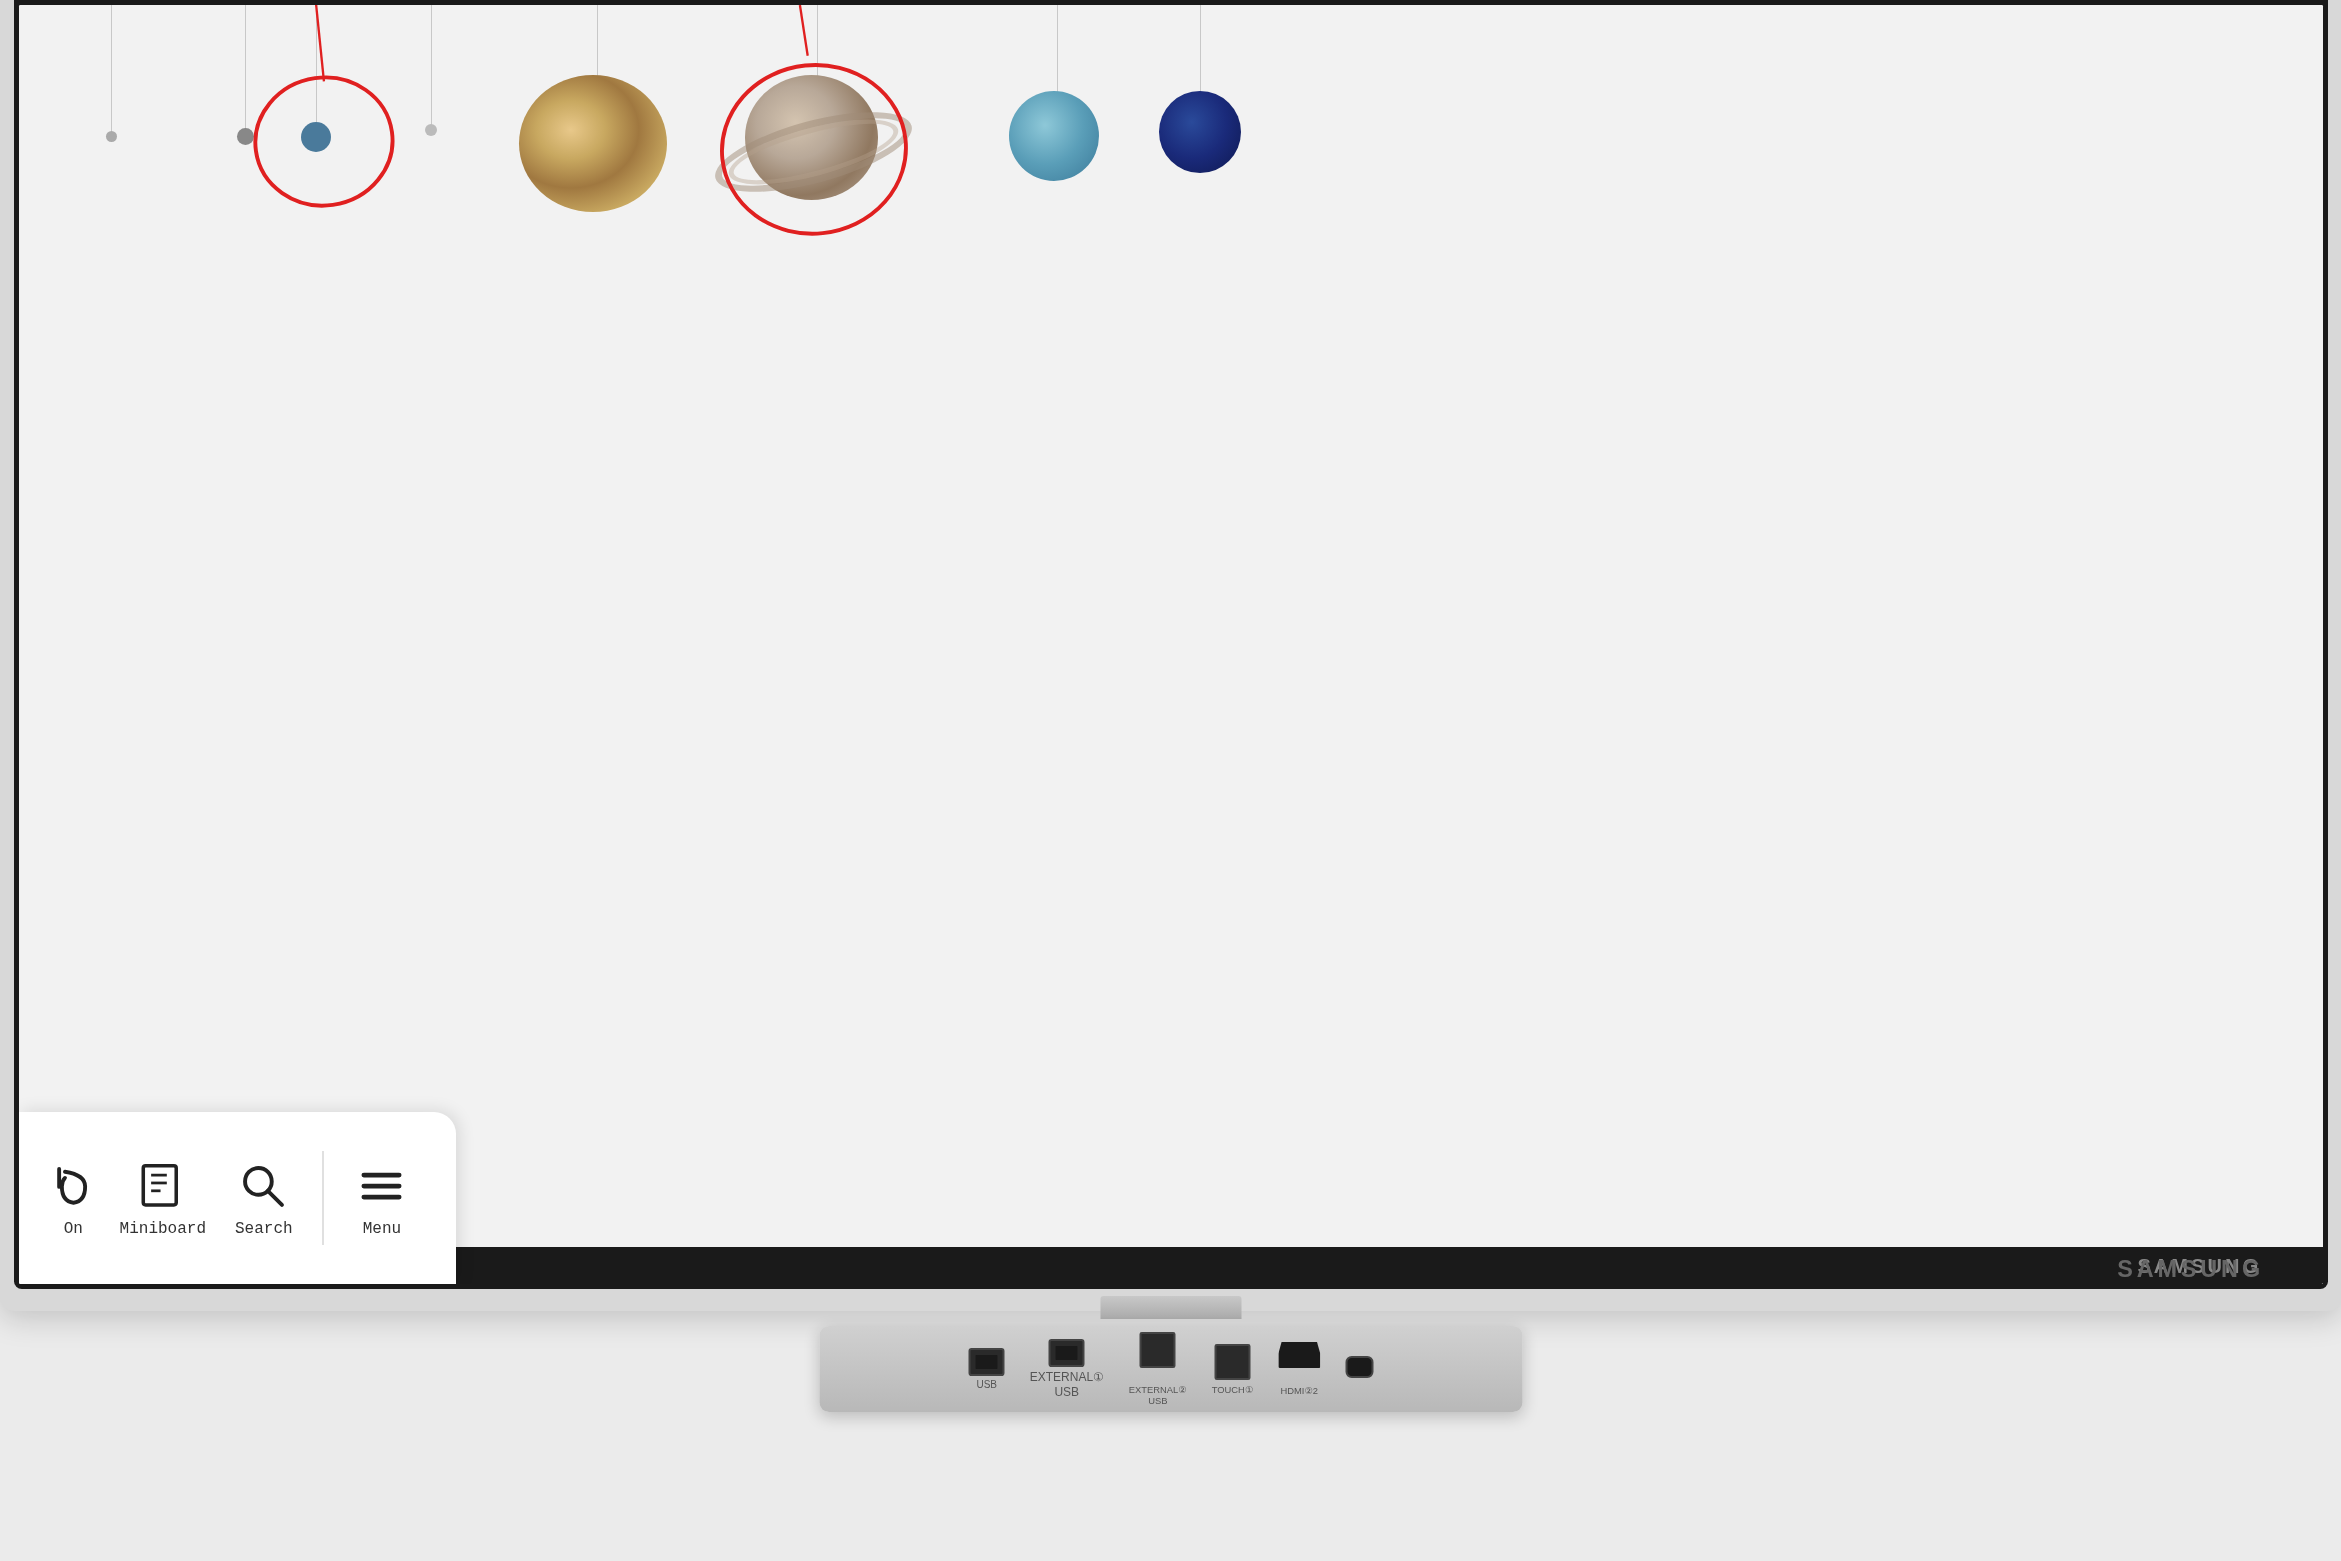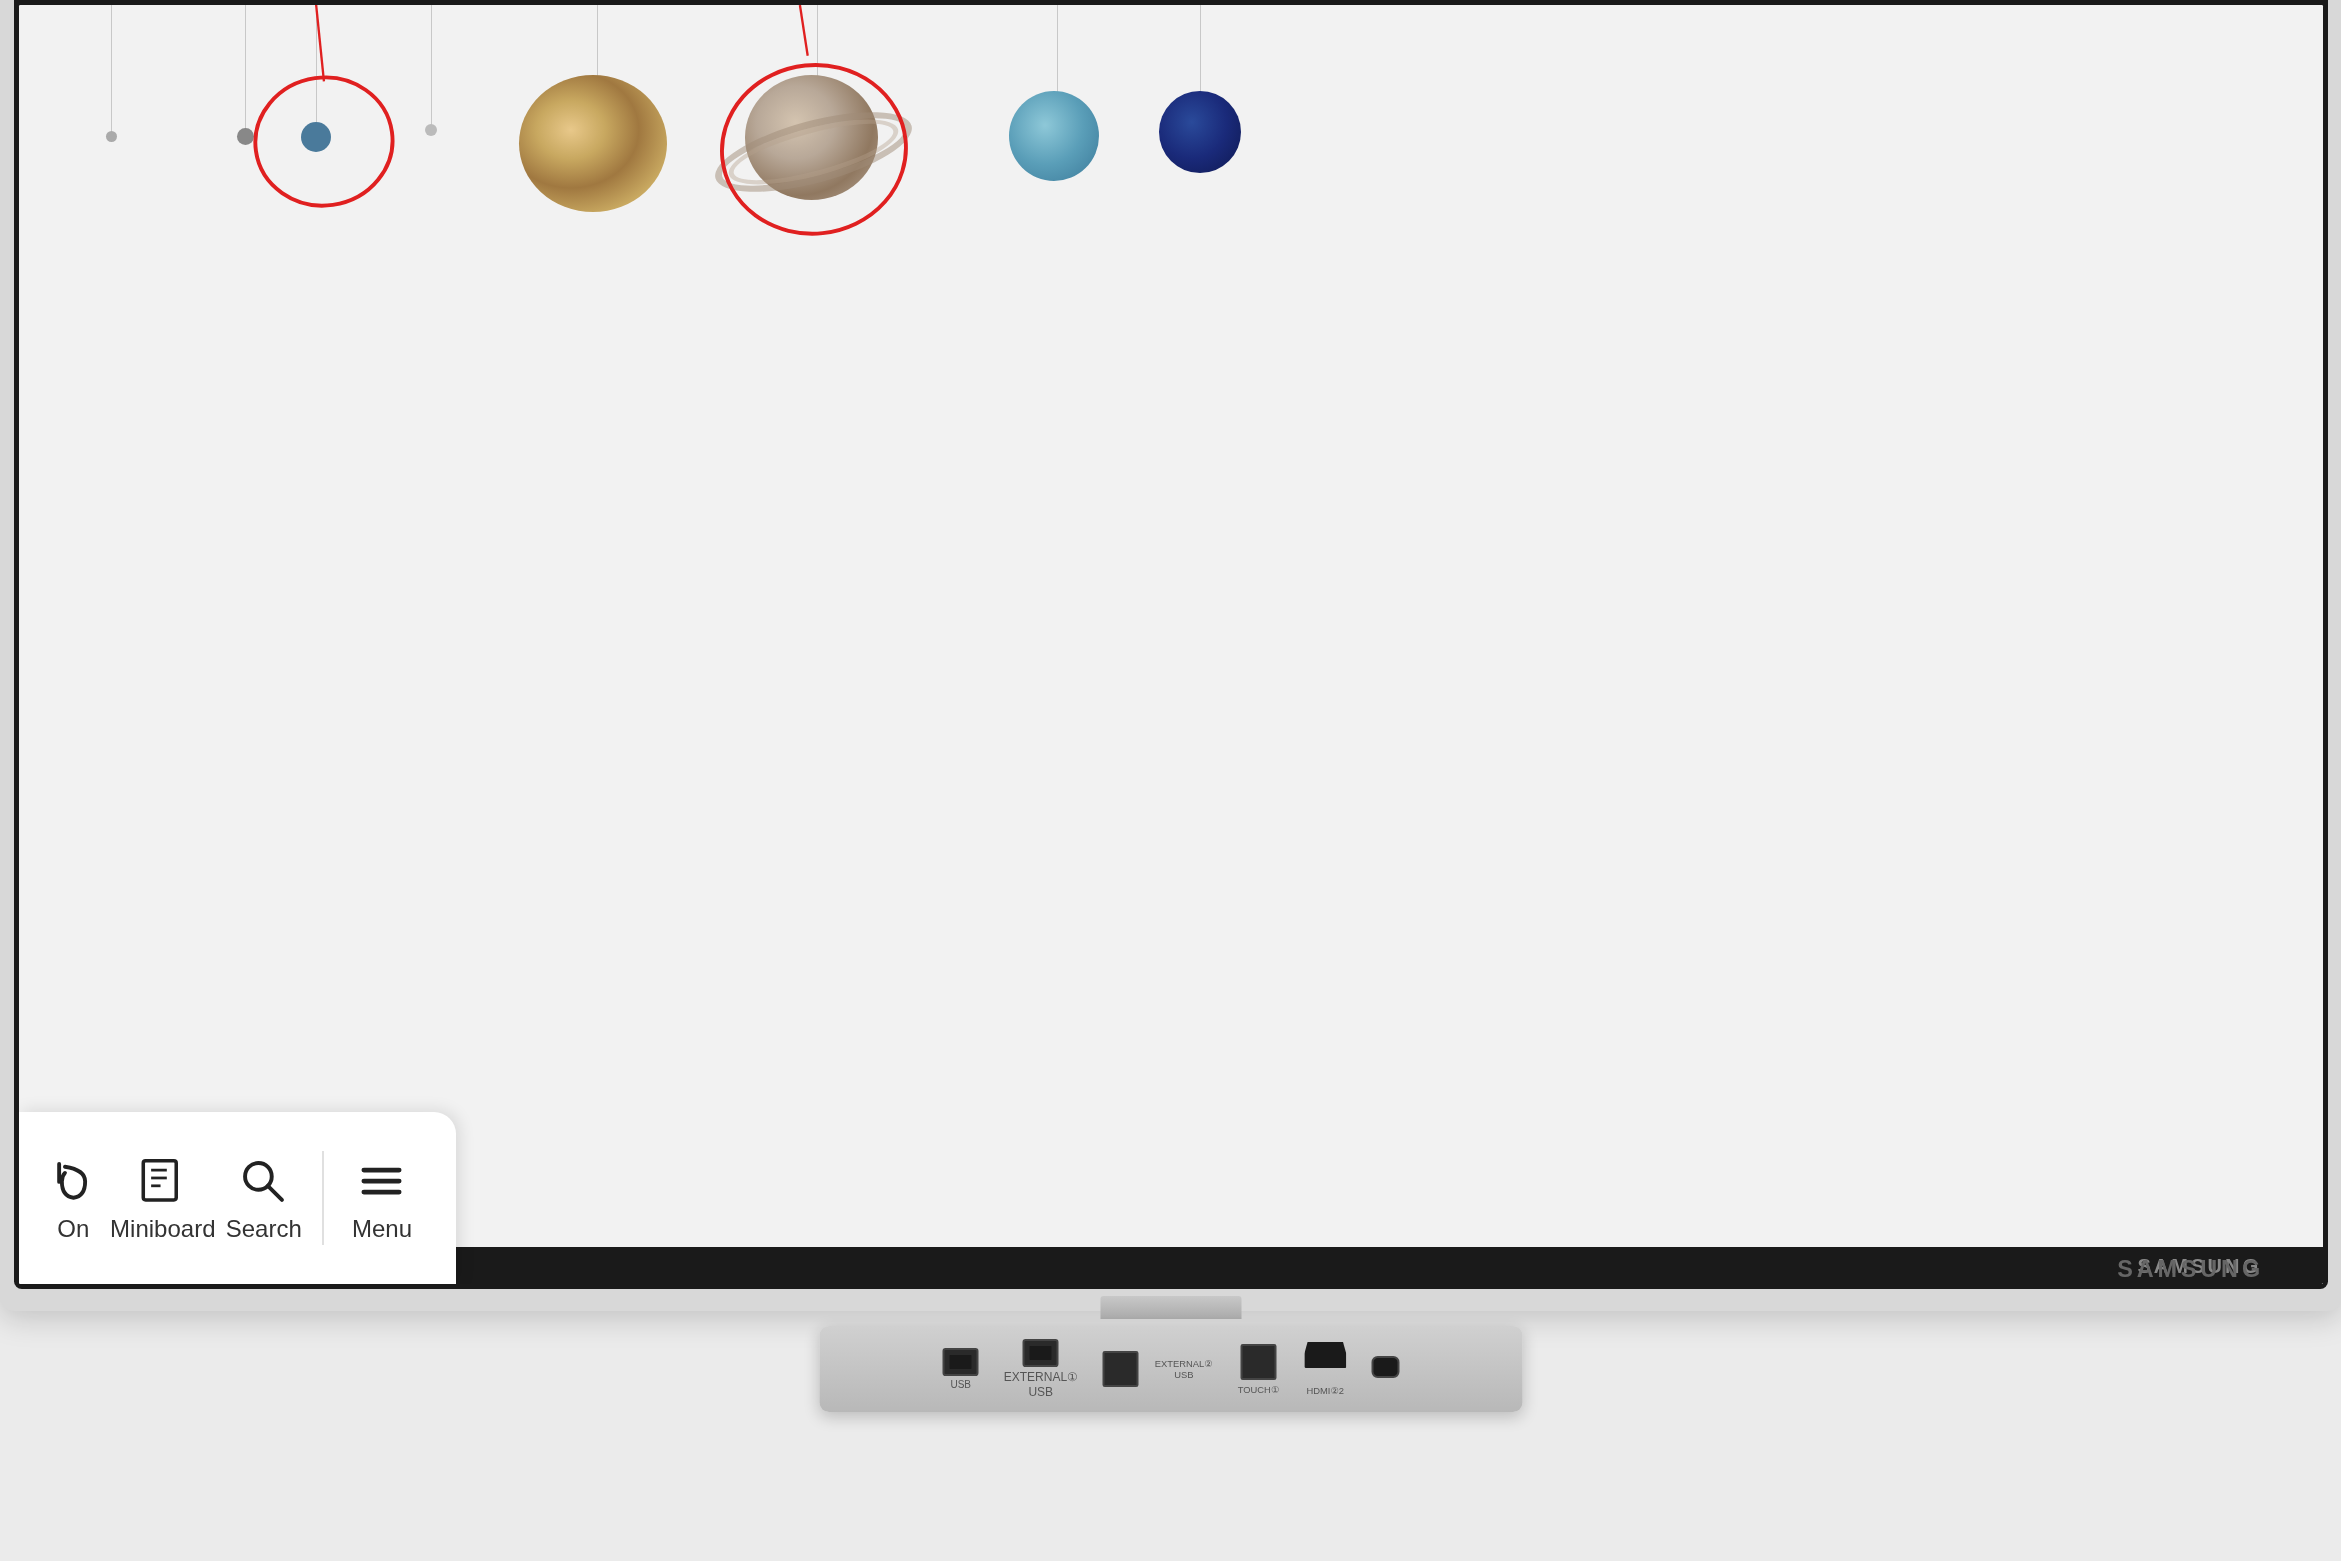--- a/index.html
+++ b/index.html
@@ -98,24 +98,25 @@
 
     .toolbar-icon {
       width: 55px;
       height: 55px;
       display: flex;
       align-items: center;
       justify-content: center;
     }
 
     .toolbar-label {
-      font-size: 24px;
+      font-size: 16px;
       color: #333;
       margin-top: 6.2px;
       font-weight: 400;
+      font-family: Liberation Mono, monospace;
     }
 
     .toolbar-divider {
       width: 1.6px;
       height: 94px;
       background: #e0e0e0;
       margin: 0 7.8px;
     }
   </style>
 </head>
@@ -240,21 +241,21 @@
     <span style="font-size:10px;color:#555;white-space:nowrap;">USB</span>
   </div>
 
   <div style="display:flex;flex-direction:column;align-items:center;gap:3.1px;">
     <div style="width:36px;height:28px;background:#2a2a2a;border-radius:3.1px;border:2.3px solid #444;display:flex;align-items:center;justify-content:center;">
       <div style="width:22px;height:14px;background:#1a1a1a;border-radius:0.8px;"></div>
     </div>
     <span style="font-size:12px;color:#555;white-space:nowrap;text-align:center;line-height:1.2;">EXTERNAL①<br>USB</span>
   </div>
 
-  <div style="display:flex;flex-direction:row;align-items:center;gap:16px;">
+  <div style="display:flex;flex-direction:column;align-items:center;gap:16px;">
     <div style="width:36px;height:36px;background:#2a2a2a;border-radius:2.3px;border:2.3px solid #444;"></div>
     <span style="font-size:9.4px;color:#555;white-space:nowrap;text-align:center;line-height:1.2;">EXTERNAL②<br>USB</span>
   </div>
 
   <div style="display:flex;flex-direction:column;align-items:center;gap:4px;">
     <div style="width:36px;height:36px;background:#2a2a2a;border-radius:2.3px;border:2.3px solid #444;"></div>
     <span style="font-size:9.4px;color:#555;white-space:nowrap;">TOUCH①</span>
   </div>
 
   <div style="display:flex;flex-direction:column;align-items:center;gap:17px;">

